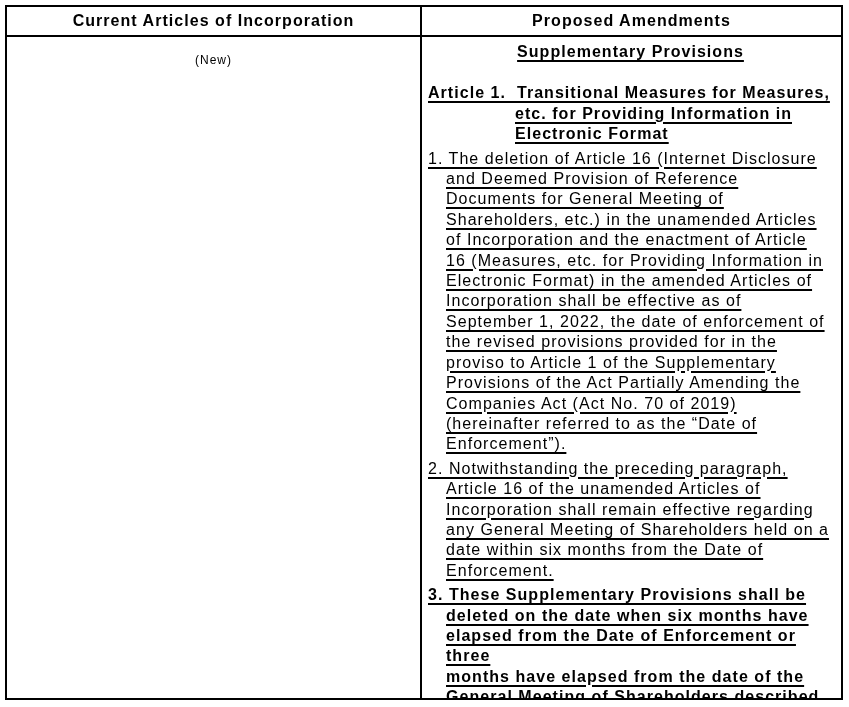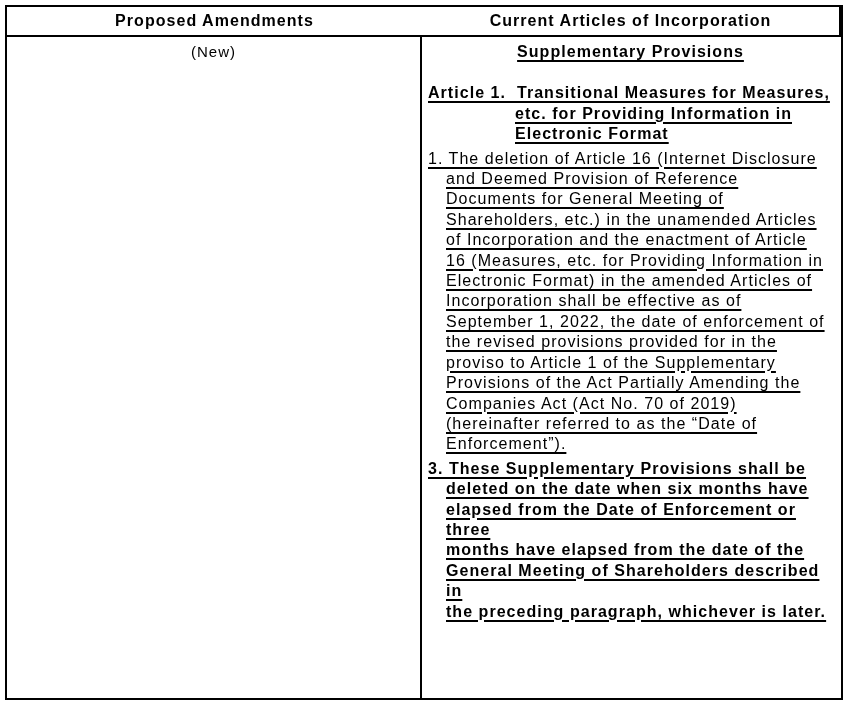--- a/index.html
+++ b/index.html
@@ -44,22 +44,22 @@
     text-align: center;
     white-space: nowrap;
   }
   .body-cell {
     padding-top: 5px;
   }
   .current-cell {
     text-align: center;
   }
   .new-text {
-    margin: 0;
-    font-size: 15px;
+    margin: 8px;
+    font-size: 12px;
     line-height: 20.4px;
   }
   .amend-cell {
     padding-left: 6px;
     padding-right: 8px;
     font-size: 16px;
     line-height: 20.4px;
   }
   .u {
     text-decoration: underline;
@@ -91,23 +91,23 @@
     margin-bottom: 0;
     font-weight: bold;
   }
 </style>
 </head>
 <body>
 
 <div class="canvas">
   <div class="cmp-table">
 
+    <div class="cell row-header col-left">Current Articles of Incorporation</div>
+
     <div class="cell row-header">Proposed Amendments</div>
-
-    <div class="cell row-header col-left">Current Articles of Incorporation</div>
 
     <div class="cell body-cell col-left current-cell">
       <p class="new-text">(New)</p>
     </div>
 
     <div class="cell body-cell amend-cell">
       <p class="sec-title u">Supplementary Provisions</p>
       <p class="art-heading u">Article 1.&nbsp;&nbsp;Transitional Measures for Measures,
 etc. for Providing Information in
 Electronic Format</p>
@@ -119,20 +119,26 @@
 16 (Measures, etc. for Providing Information in
 Electronic Format) in the amended Articles of
 Incorporation shall be effective as of
 September 1, 2022, the date of enforcement of
 the revised provisions provided for in the
 proviso to Article 1 of the Supplementary
 Provisions of the Act Partially Amending the
 Companies Act (Act No. 70 of 2019)
 (hereinafter referred to as the “Date of
 Enforcement”).</p>
+      <p class="para u">2. Notwithstanding the preceding paragraph,
+Article 16 of the unamended Articles of
+Incorporation shall remain effective regarding
+any General Meeting of Shareholders held on a
+date within six months from the Date of
+Enforcement.</p>
       <p class="para u">3. These Supplementary Provisions shall be
 deleted on the date when six months have
 elapsed from the Date of Enforcement or three
 months have elapsed from the date of the
 General Meeting of Shareholders described in
 the preceding paragraph, whichever is later.</p>
     </div>
 
   </div>
 </div>

